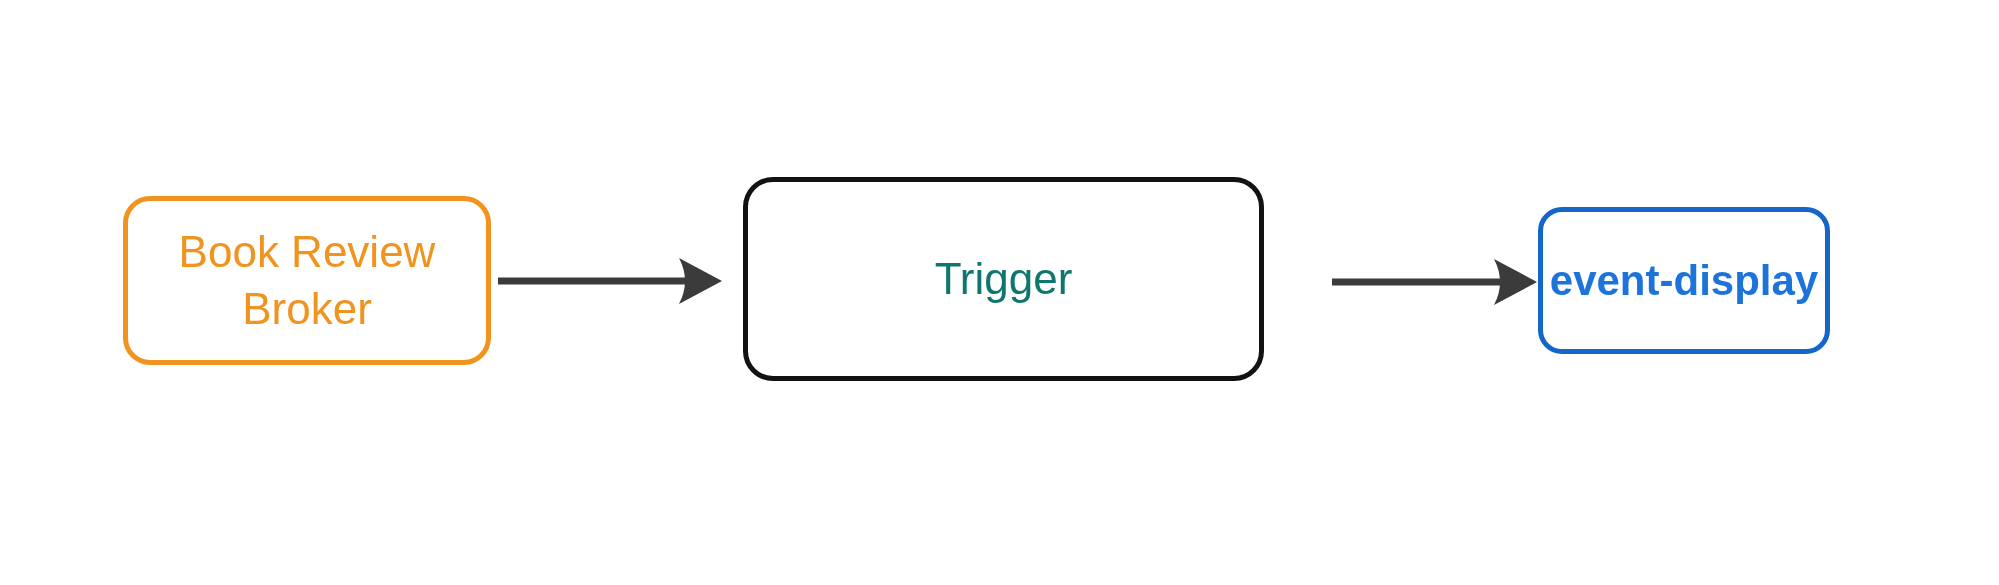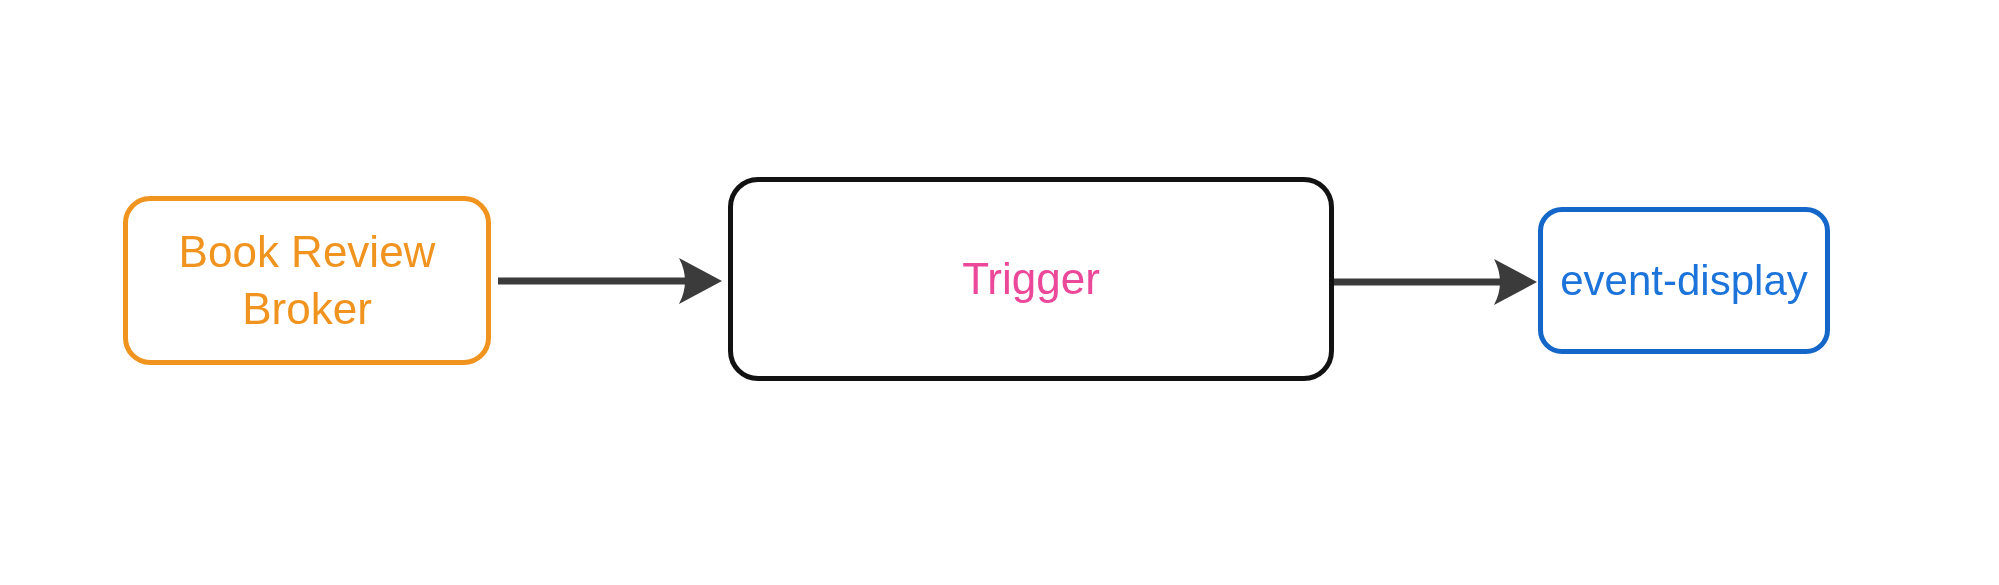--- a/index.html
+++ b/index.html
@@ -41,38 +41,39 @@
     left: 123px;
     top: 196px;
     width: 368px;
     height: 169px;
     border: 5px solid #F0941F;
     border-radius: 27px;
     color: #F0941F;
     font-size: 44px;
   }
   .node-trigger {
-    left: 728px;
+    left: 743px;
     top: 177px;
-    width: 606px;
+    width: 521px;
     height: 204px;
     border: 5px solid #121212;
     border-radius: 30px;
-    color: #ec4899;
+    color: #0f766e;
     font-size: 44px;
   }
   .node-event-display {
     left: 1538px;
     top: 207px;
     width: 292px;
     height: 147px;
     border: 5px solid #1467C8;
     border-radius: 24px;
     color: #1C74DB;
     font-size: 42px;
+    font-weight: bold;
   }
 </style>
 </head>
 <body>
 
 <div class="canvas">
 
   <svg class="edges-layer" width="1999" height="585" viewBox="0 0 1999 585" xmlns="http://www.w3.org/2000/svg">
     <g>
       <line class="edge-line" x1="498" y1="281" x2="694" y2="281" stroke="#3B3B3B"></line>

